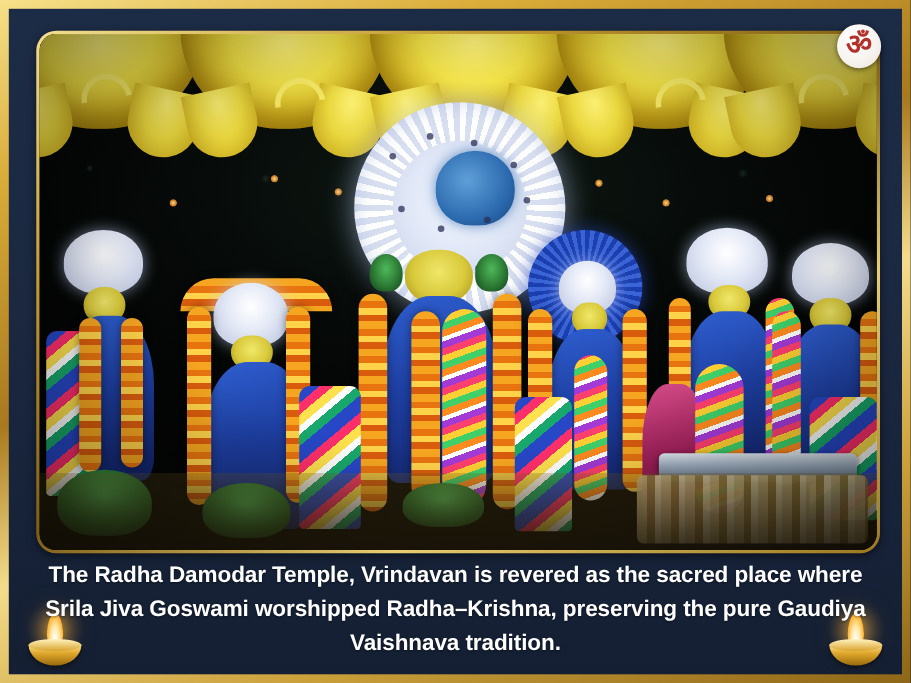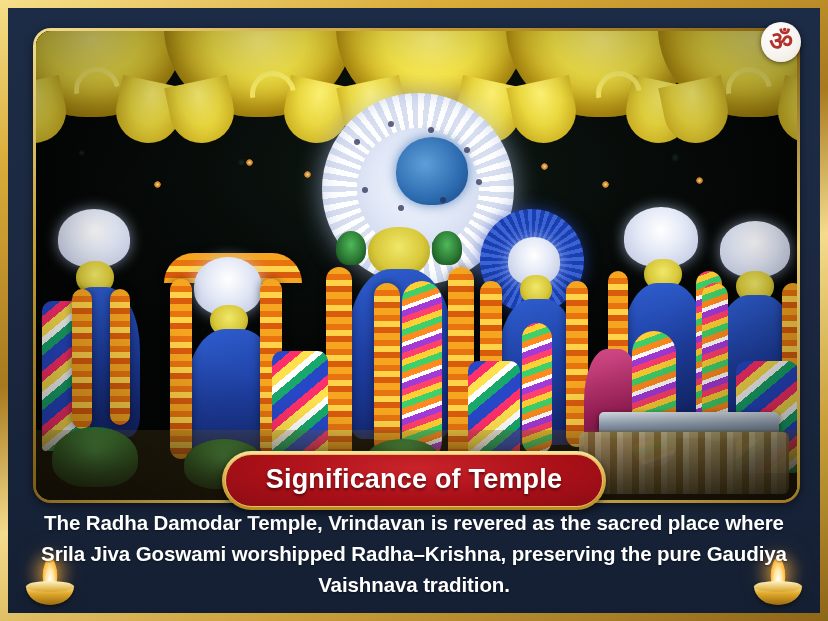--- a/index.html
+++ b/index.html
@@ -395,27 +395,20 @@
           <div class="cloth-stripes" style="left:700px;top:330px;width:62px;height:112px;"></div>
         </div>
 
         <div class="silver-slab"></div>
         <div class="silver-throne"></div>
         <div class="altar-base"></div>
         <div class="vignette"></div>
       </div>
     </div>
 
-    <div class="banner-wrap">
-      <div class="banner">
-        <div class="banner-inner">
-          <div class="banner-text">Significance of Temple</div>
-        </div>
-      </div>
-    </div>
 
     <div class="caption">
       <p>The Radha Damodar Temple, Vrindavan is revered as the sacred place where Srila Jiva Goswami worshipped Radha–Krishna, preserving the pure Gaudiya Vaishnava tradition.</p>
     </div>
 
     <div class="diya left">
       <div class="diya-glow"></div>
       <div class="diya-flame"></div>
       <div class="diya-bowl"></div>
     </div>

